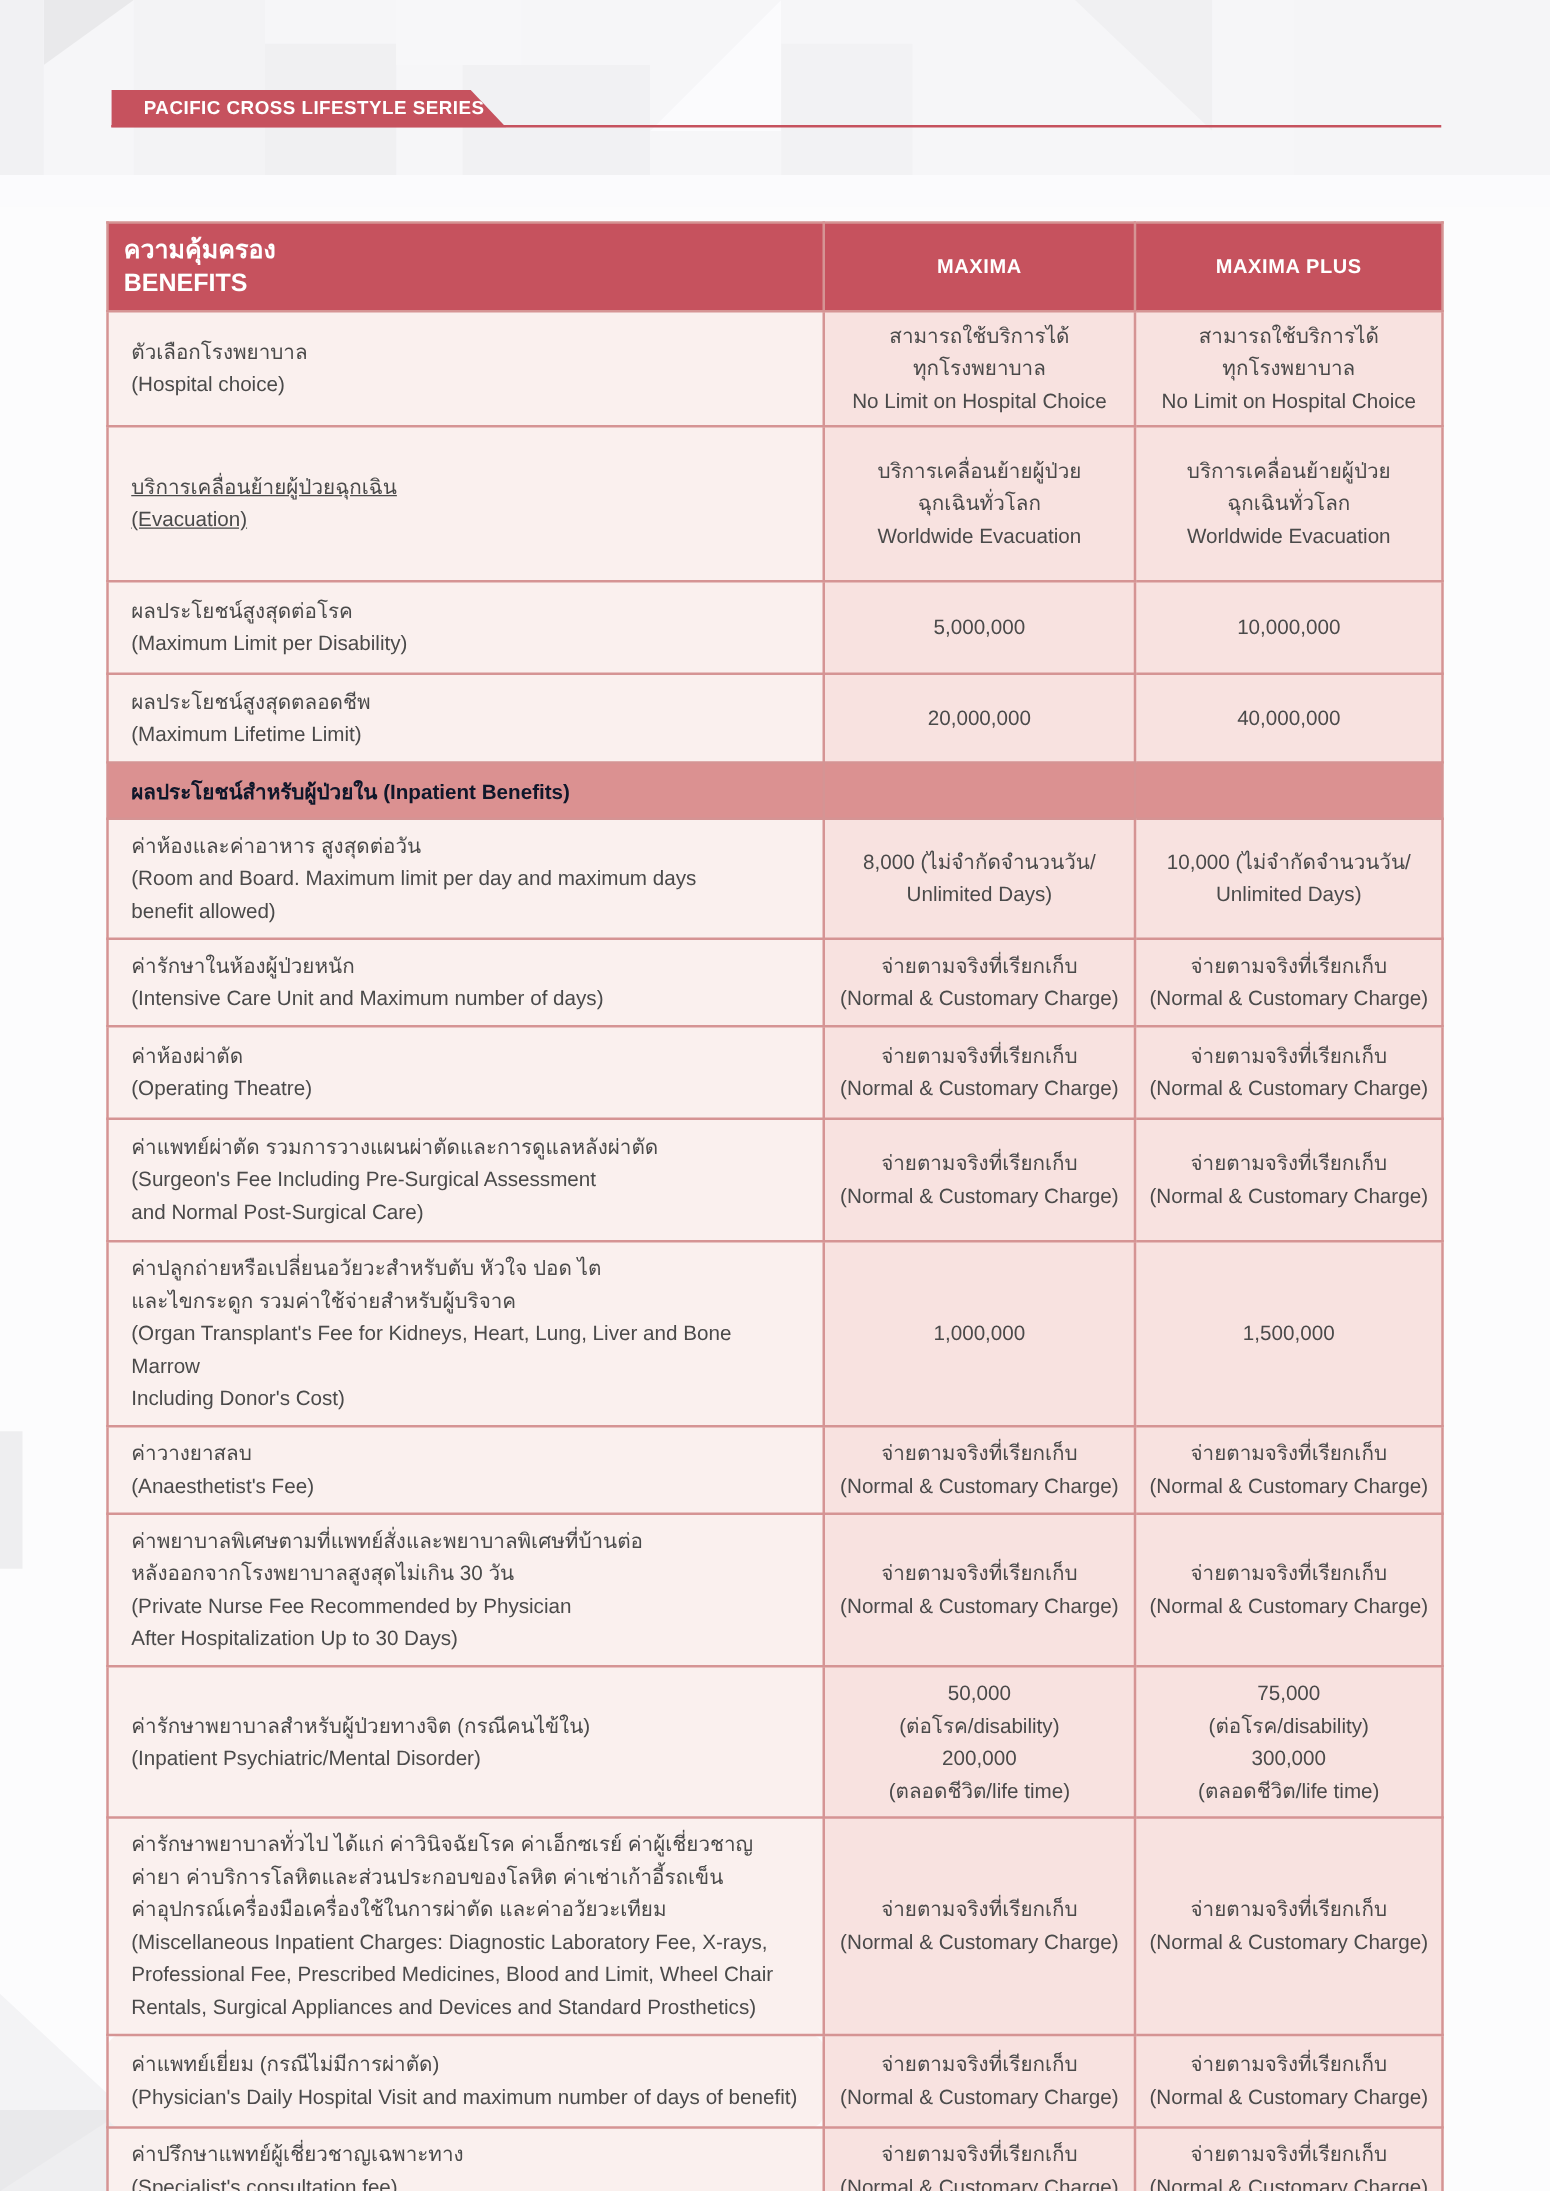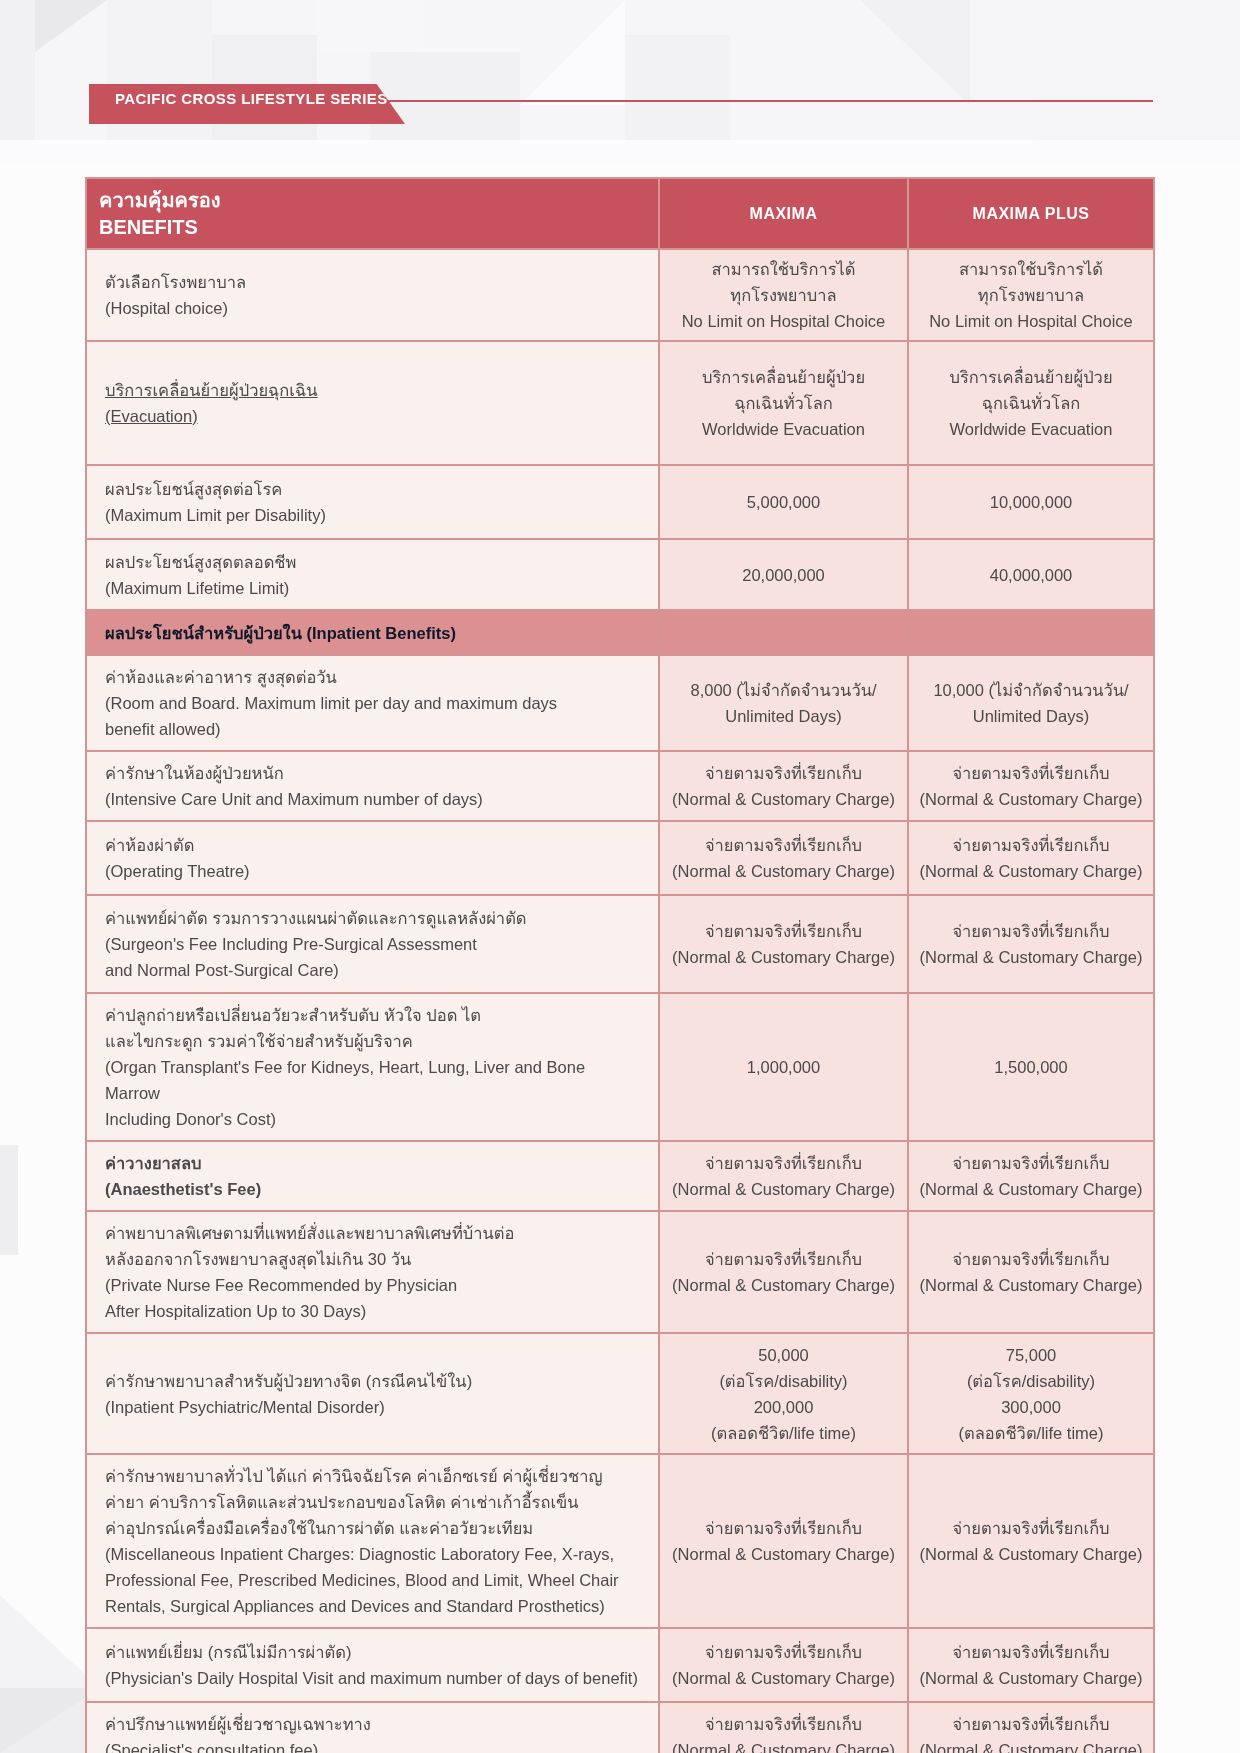--- a/index.html
+++ b/index.html
@@ -10,21 +10,21 @@
   }
   .page{position:relative;width:1240px;height:1753px;overflow:hidden;background:#fcfcfd;}
 
   
   .bg-band{position:absolute;left:0;top:0;width:1240px;height:165px;background:#f6f6f8;}
   .tile{position:absolute;}
 
   
   .banner-line{position:absolute;left:89px;top:100px;width:1064px;height:2px;background:#c6525e;}
   .banner{
-    position:absolute;left:89px;top:84px;width:316px;height:40px;
+    position:absolute;left:89px;top:72px;width:316px;height:30px;
     background:#c6525e;color:#ffffff;font-weight:bold;font-size:15px;
     line-height:30px;padding-left:26px;letter-spacing:0.4px;box-sizing:border-box;
     clip-path:polygon(0 0,91% 0,100% 100%,0 100%);
     z-index:3;white-space:nowrap;
   }
 
   
   table.benefits{
     position:absolute;left:85px;top:177px;width:1068px;
     border-collapse:collapse;table-layout:fixed;
@@ -229,21 +229,21 @@
             <span class="ln">Including Donor's Cost)</span>
           </td>
           <td class="val">
             <span class="ln">1,000,000</span>
           </td>
           <td class="val">
             <span class="ln">1,500,000</span>
           </td>
         </tr>
         <tr>
-          <td class="lbl" style="height: 66px; font-weight: bold;">
+          <td class="lbl" style="height: 66px;">
             <span class="ln">ค่าวางยาสลบ</span>
             <span class="ln">(Anaesthetist's Fee)</span>
           </td>
           <td class="val">
             <span class="ln">จ่ายตามจริงที่เรียกเก็บ</span>
             <span class="ln">(Normal &amp; Customary Charge)</span>
           </td>
           <td class="val">
             <span class="ln">จ่ายตามจริงที่เรียกเก็บ</span>
             <span class="ln">(Normal &amp; Customary Charge)</span>

